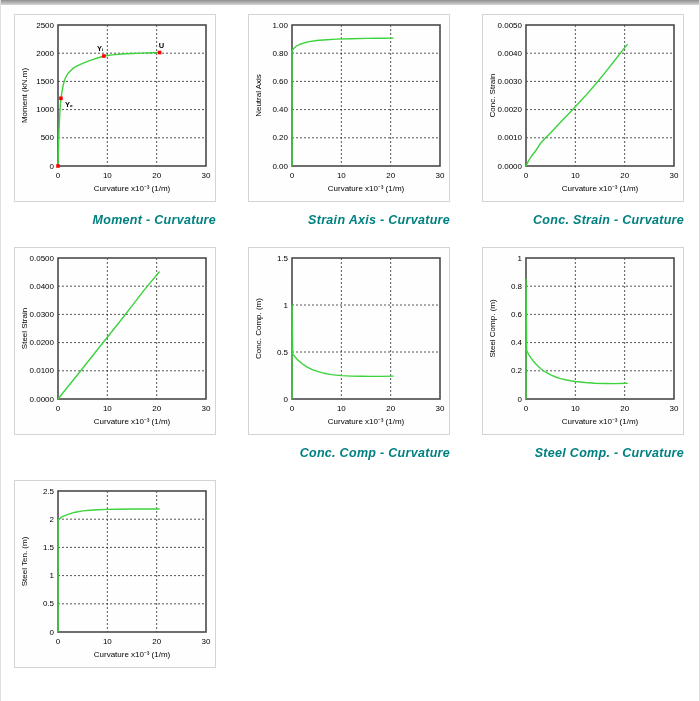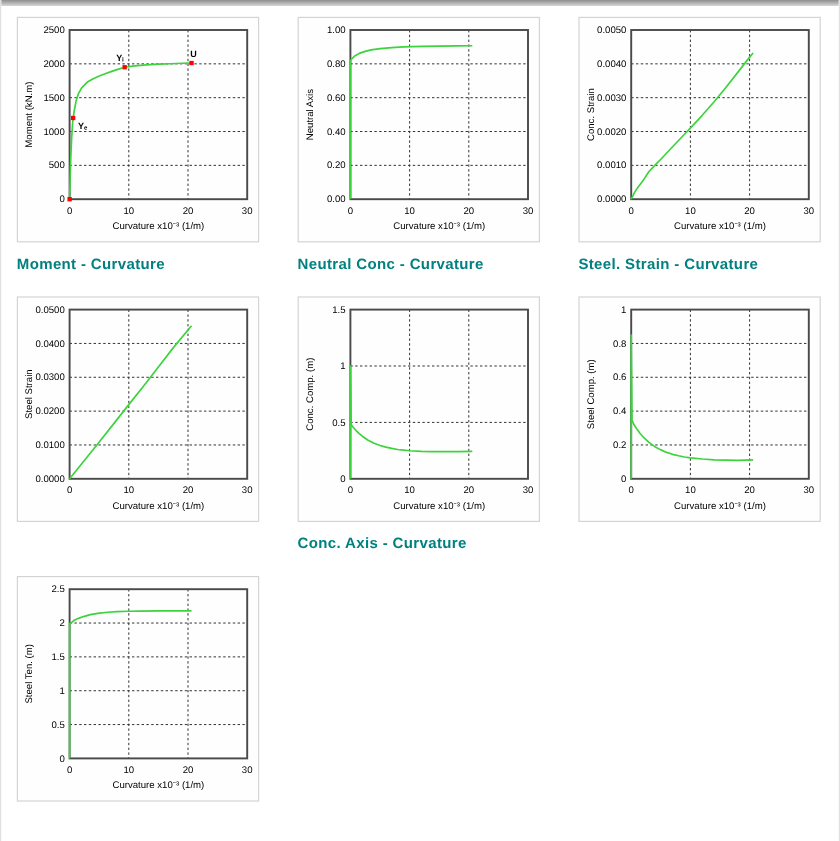--- a/index.html
+++ b/index.html
@@ -26,25 +26,26 @@
   .cell { width: 202px; }
   .panel {
     width: 202px; height: 188px;
     background: #fefefe;
     border: 1px solid #d4d4d4;
     box-sizing: border-box;
   }
   .caption {
     width: 202px;
     margin-top: 11px;
-    text-align: left;
+    text-align: right;
     color: #008080;
     font-size: 12.5px;
     font-weight: bold;
     letter-spacing: 0.3px;
+    font-style: italic;
   }
   svg text { fill: #000; }
 </style>
 </head>
 <body>
 
 <div class="top-bar"></div>
 <div class="charts-grid" id="charts-grid">
     <div class="cell">
       <div class="panel"><svg width="200" height="186" viewBox="0 0 200 186">
@@ -94,21 +95,21 @@
           <text x="39" y="69" text-anchor="end" font-size="8">0.60</text>
           <text x="39" y="40.79999999999999" text-anchor="end" font-size="8">0.80</text>
           <text x="39" y="12.6" text-anchor="end" font-size="8">1.00</text>
           <text x="43" y="163" text-anchor="middle" font-size="8">0</text>
           <text x="92.33333333333333" y="163" text-anchor="middle" font-size="8">10</text>
           <text x="141.66666666666666" y="163" text-anchor="middle" font-size="8">20</text>
           <text x="191" y="163" text-anchor="middle" font-size="8">30</text>
           <text x="117" y="176" text-anchor="middle" font-size="8">Curvature x10⁻³ (1/m)</text>
           <text x="12" y="80.5" text-anchor="middle" font-size="8" transform="rotate(-90 12 80.5)">Neutral Axis</text>
         </svg></div>
-      <div class="caption">Neutral Conc - Curvature</div>
+      <div class="caption">Strain Axis - Curvature</div>
     </div>
     <div class="cell">
       <div class="panel"><svg width="200" height="186" viewBox="0 0 200 186">
           <line x1="92.33333333333333" y1="10" x2="92.33333333333333" y2="151" stroke="#2b2b2b" stroke-width="0.8" stroke-dasharray="2,2"></line>
           <line x1="141.66666666666666" y1="10" x2="141.66666666666666" y2="151" stroke="#2b2b2b" stroke-width="0.8" stroke-dasharray="2,2"></line>
           <line x1="43" y1="122.80000000000001" x2="191" y2="122.80000000000001" stroke="#2b2b2b" stroke-width="0.8" stroke-dasharray="2,2"></line>
           <line x1="43" y1="94.6" x2="191" y2="94.6" stroke="#2b2b2b" stroke-width="0.8" stroke-dasharray="2,2"></line>
           <line x1="43" y1="66.4" x2="191" y2="66.4" stroke="#2b2b2b" stroke-width="0.8" stroke-dasharray="2,2"></line>
           <line x1="43" y1="38.19999999999999" x2="191" y2="38.19999999999999" stroke="#2b2b2b" stroke-width="0.8" stroke-dasharray="2,2"></line>
           <rect x="43" y="10" width="148" height="141" fill="none" stroke="#4a4a4a" stroke-width="1.6"></rect>
@@ -119,21 +120,21 @@
           <text x="39" y="69" text-anchor="end" font-size="8">0.0030</text>
           <text x="39" y="40.79999999999999" text-anchor="end" font-size="8">0.0040</text>
           <text x="39" y="12.6" text-anchor="end" font-size="8">0.0050</text>
           <text x="43" y="163" text-anchor="middle" font-size="8">0</text>
           <text x="92.33333333333333" y="163" text-anchor="middle" font-size="8">10</text>
           <text x="141.66666666666666" y="163" text-anchor="middle" font-size="8">20</text>
           <text x="191" y="163" text-anchor="middle" font-size="8">30</text>
           <text x="117" y="176" text-anchor="middle" font-size="8">Curvature x10⁻³ (1/m)</text>
           <text x="12" y="80.5" text-anchor="middle" font-size="8" transform="rotate(-90 12 80.5)">Conc. Strain</text>
         </svg></div>
-      <div class="caption">Steel. Strain - Curvature</div>
+      <div class="caption">Conc. Strain - Curvature</div>
     </div>
     <div class="cell">
       <div class="panel"><svg width="200" height="186" viewBox="0 0 200 186">
           <line x1="92.33333333333333" y1="10" x2="92.33333333333333" y2="151" stroke="#2b2b2b" stroke-width="0.8" stroke-dasharray="2,2"></line>
           <line x1="141.66666666666666" y1="10" x2="141.66666666666666" y2="151" stroke="#2b2b2b" stroke-width="0.8" stroke-dasharray="2,2"></line>
           <line x1="43" y1="122.80000000000001" x2="191" y2="122.80000000000001" stroke="#2b2b2b" stroke-width="0.8" stroke-dasharray="2,2"></line>
           <line x1="43" y1="94.60000000000001" x2="191" y2="94.60000000000001" stroke="#2b2b2b" stroke-width="0.8" stroke-dasharray="2,2"></line>
           <line x1="43" y1="66.4" x2="191" y2="66.4" stroke="#2b2b2b" stroke-width="0.8" stroke-dasharray="2,2"></line>
           <line x1="43" y1="38.20000000000001" x2="191" y2="38.20000000000001" stroke="#2b2b2b" stroke-width="0.8" stroke-dasharray="2,2"></line>
           <rect x="43" y="10" width="148" height="141" fill="none" stroke="#4a4a4a" stroke-width="1.6"></rect>
@@ -164,21 +165,21 @@
           <text x="39" y="106.60000000000001" text-anchor="end" font-size="8">0.5</text>
           <text x="39" y="59.60000000000001" text-anchor="end" font-size="8">1</text>
           <text x="39" y="12.6" text-anchor="end" font-size="8">1.5</text>
           <text x="43" y="163" text-anchor="middle" font-size="8">0</text>
           <text x="92.33333333333333" y="163" text-anchor="middle" font-size="8">10</text>
           <text x="141.66666666666666" y="163" text-anchor="middle" font-size="8">20</text>
           <text x="191" y="163" text-anchor="middle" font-size="8">30</text>
           <text x="117" y="176" text-anchor="middle" font-size="8">Curvature x10⁻³ (1/m)</text>
           <text x="12" y="80.5" text-anchor="middle" font-size="8" transform="rotate(-90 12 80.5)">Conc. Comp. (m)</text>
         </svg></div>
-      <div class="caption">Conc. Axis - Curvature</div>
+      <div class="caption">Conc. Comp - Curvature</div>
     </div>
     <div class="cell">
       <div class="panel"><svg width="200" height="186" viewBox="0 0 200 186">
           <line x1="92.33333333333333" y1="10" x2="92.33333333333333" y2="151" stroke="#2b2b2b" stroke-width="0.8" stroke-dasharray="2,2"></line>
           <line x1="141.66666666666666" y1="10" x2="141.66666666666666" y2="151" stroke="#2b2b2b" stroke-width="0.8" stroke-dasharray="2,2"></line>
           <line x1="43" y1="122.80000000000001" x2="191" y2="122.80000000000001" stroke="#2b2b2b" stroke-width="0.8" stroke-dasharray="2,2"></line>
           <line x1="43" y1="94.6" x2="191" y2="94.6" stroke="#2b2b2b" stroke-width="0.8" stroke-dasharray="2,2"></line>
           <line x1="43" y1="66.4" x2="191" y2="66.4" stroke="#2b2b2b" stroke-width="0.8" stroke-dasharray="2,2"></line>
           <line x1="43" y1="38.19999999999999" x2="191" y2="38.19999999999999" stroke="#2b2b2b" stroke-width="0.8" stroke-dasharray="2,2"></line>
           <rect x="43" y="10" width="148" height="141" fill="none" stroke="#4a4a4a" stroke-width="1.6"></rect>
@@ -189,20 +190,21 @@
           <text x="39" y="69" text-anchor="end" font-size="8">0.6</text>
           <text x="39" y="40.79999999999999" text-anchor="end" font-size="8">0.8</text>
           <text x="39" y="12.6" text-anchor="end" font-size="8">1</text>
           <text x="43" y="163" text-anchor="middle" font-size="8">0</text>
           <text x="92.33333333333333" y="163" text-anchor="middle" font-size="8">10</text>
           <text x="141.66666666666666" y="163" text-anchor="middle" font-size="8">20</text>
           <text x="191" y="163" text-anchor="middle" font-size="8">30</text>
           <text x="117" y="176" text-anchor="middle" font-size="8">Curvature x10⁻³ (1/m)</text>
           <text x="12" y="80.5" text-anchor="middle" font-size="8" transform="rotate(-90 12 80.5)">Steel Comp. (m)</text>
         </svg></div>
+      <div class="caption">Steel Comp. - Curvature</div>
     </div>
     <div class="cell">
       <div class="panel"><svg width="200" height="186" viewBox="0 0 200 186">
           <line x1="92.33333333333333" y1="10" x2="92.33333333333333" y2="151" stroke="#2b2b2b" stroke-width="0.8" stroke-dasharray="2,2"></line>
           <line x1="141.66666666666666" y1="10" x2="141.66666666666666" y2="151" stroke="#2b2b2b" stroke-width="0.8" stroke-dasharray="2,2"></line>
           <line x1="43" y1="122.80000000000001" x2="191" y2="122.80000000000001" stroke="#2b2b2b" stroke-width="0.8" stroke-dasharray="2,2"></line>
           <line x1="43" y1="94.6" x2="191" y2="94.6" stroke="#2b2b2b" stroke-width="0.8" stroke-dasharray="2,2"></line>
           <line x1="43" y1="66.4" x2="191" y2="66.4" stroke="#2b2b2b" stroke-width="0.8" stroke-dasharray="2,2"></line>
           <line x1="43" y1="38.19999999999999" x2="191" y2="38.19999999999999" stroke="#2b2b2b" stroke-width="0.8" stroke-dasharray="2,2"></line>
           <rect x="43" y="10" width="148" height="141" fill="none" stroke="#4a4a4a" stroke-width="1.6"></rect>

